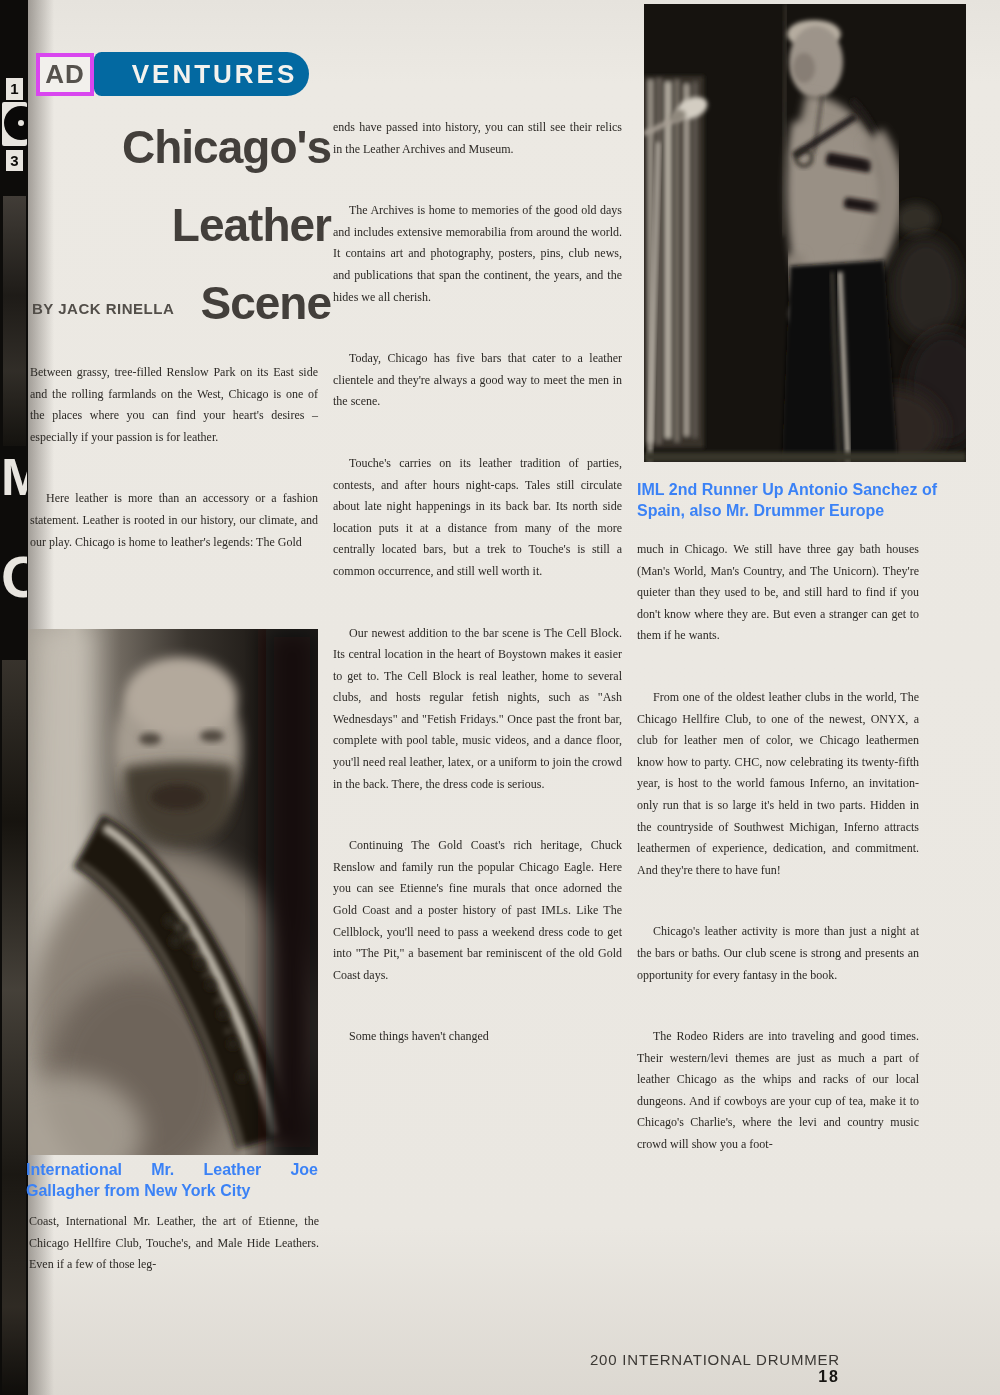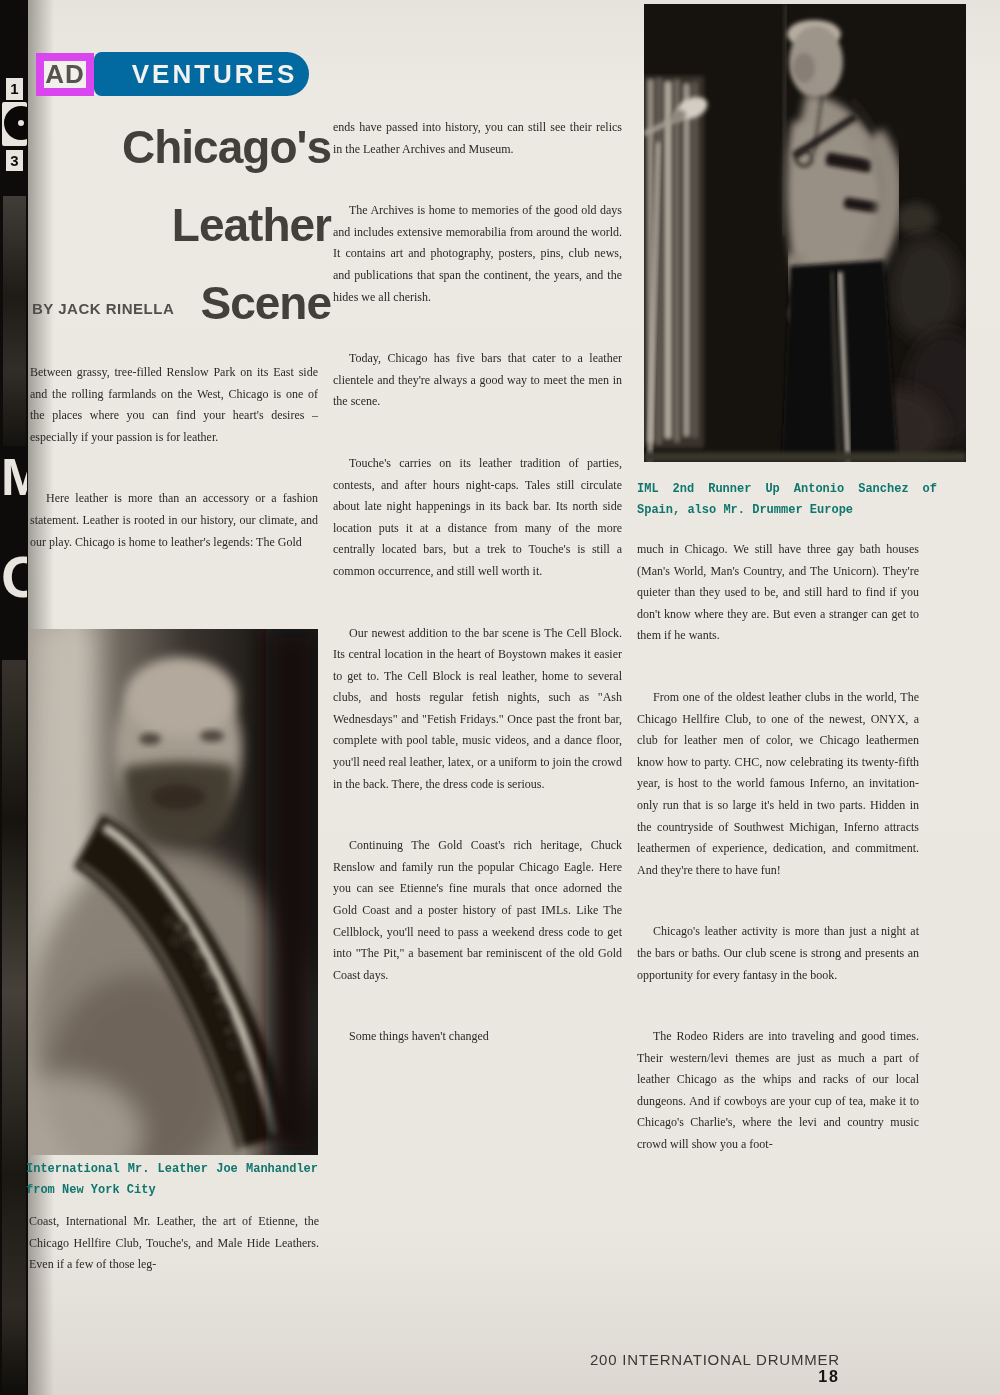--- a/index.html
+++ b/index.html
@@ -32,43 +32,43 @@
   .frag-photo-b{ left:2px; top:660px; width:24px; height:735px;
     background:linear-gradient(180deg,#3b362f 0%, #17140f 22%, #4a453d 45%, #1c1914 70%, #322d26 88%, #0f0d0a 100%); opacity:.92;}
 
   
   .kicker{ position:absolute; left:34px; top:51px; width:280px; height:46px; }
   .ventures-pill{ position:absolute; left:60px; top:1px; width:215px; height:44px;
     background:#0369a1; border-radius:8px 23px 23px 8px;
     display:flex; align-items:center; justify-content:center; padding-left:26px;
     color:#f4f2ee; font-family:"Liberation Sans",sans-serif; font-weight:800; font-size:26px; letter-spacing:3px;}
   .ad-box{ position:absolute; left:2px; top:2px; width:58px; height:43px;
-    background:#f2f0ec; border:8px solid #d946ef; display:flex; align-items:center; justify-content:center;
+    background:#f2f0ec; border:4px solid #d946ef; display:flex; align-items:center; justify-content:center;
     color:#56524d; font-family:"Liberation Sans",sans-serif; font-weight:800; font-size:26px; letter-spacing:1px;}
   .headline{ position:absolute; left:31px; top:108px; width:300px;
     font-family:"Liberation Sans",sans-serif; font-weight:800; font-size:46px; line-height:78px;
     letter-spacing:-1px; color:#433f3b; white-space:pre-line;text-align:right;}
   .byline{ position:absolute; left:32px; top:300px; font-family:"Liberation Sans",sans-serif;
     font-weight:700; font-size:15px; letter-spacing:.5px; color:#524e49;}
 
   
   .col{ position:absolute; text-align:justify; font-size:12px; line-height:21.6px; color:#2c2925;}
   .col p + p{ text-indent:16px;margin-top:40px; }
   .col-1 { left:30px;  top:362px;  width:288px; }
   .col-1b{ left:29px;  top:1211px; width:290px; }
   .col-2 { left:333px; top:117px;  width:289px; }
   .col-3 { left:637px; top:539px;  width:282px; }
 
   
   .photo{ position:absolute; overflow:hidden; }
   .photo svg{ display:block; width:100%; height:100%; }
   .photo-joe{ left:28px; top:629px; width:290px; height:526px; }
   .photo-antonio{ left:644px; top:4px; width:322px; height:458px; }
-  .caption{ position:absolute; font-family:Liberation Mono, monospace; font-weight:700;
-    font-size:12px; line-height:21px; color:#0f766e; text-align:justify;}
+  .caption{ position:absolute; font-family:Liberation Sans, sans-serif; font-weight:700;
+    font-size:16px; line-height:21px; color:#3b82f6; text-align:justify;}
   .caption-joe{ left:26px; top:1159px; width:292px; }
   .caption-antonio{ left:637px; top:479px; width:300px; }
 
   
   .folio{ position:absolute; left:560px; top:1351px; width:280px; text-align:right;
     font-family:"Liberation Sans",sans-serif; font-weight:400; font-size:15px;
     letter-spacing:.8px; color:#3b3834;}
   .folio .pageno{ font-weight:800; font-size:16px; letter-spacing:2px; margin-left:4px; color:#171512;}
 </style>
 </head>
@@ -151,21 +151,21 @@
         <circle cx="158" cy="308" r="2.2"></circle>
         <circle cx="168" cy="326" r="2"></circle>
       <circle cx="178" cy="346" r="2"></circle>
         <circle cx="190" cy="372" r="2"></circle>
         <circle cx="200" cy="402" r="2"></circle>
     </g>
     <rect x="238" y="0" width="52" height="526" fill="#14110e" filter="url(#b12)"></rect>
   </svg>
 </div>
 
-<div class="caption caption-joe">International Mr. Leather Joe Manhandler from New York City</div>
+<div class="caption caption-joe">International Mr. Leather Joe Gallagher from New York City</div>
 <div class="col col-1b">
   <p>Coast, International Mr. Leather, the art of Etienne, the Chicago Hellfire Club, Touche's, and Male Hide Leathers. Even if a few of those leg-</p>
 </div>
 
 <div class="col col-2">
   <p>ends have passed into history, you can still see their relics in the Leather Archives and Museum.</p>
   <p>The Archives is home to memories of the good old days and includes extensive memorabilia from around the world. It contains art and photography, posters, pins, club news, and publications that span the continent, the years, and the hides we all cherish.</p>
   <p>Today, Chicago has five bars that cater to a leather clientele and they're always a good way to meet the men in the scene.</p>
   <p>Touche's carries on its leather tradition of parties, contests, and after hours night-caps. Tales still circulate about late night happenings in its back bar. Its north side location puts it at a distance from many of the more centrally located bars, but a trek to Touche's is still a common occurrence, and still well worth it.</p>
   <p>Our newest addition to the bar scene is The Cell Block. Its central location in the heart of Boystown makes it easier to get to. The Cell Block is real leather, home to several clubs, and hosts regular fetish nights, such as "Ash Wednesdays" and "Fetish Fridays." Once past the front bar, complete with pool table, music videos, and a dance floor, you'll need real leather, latex, or a uniform to join the crowd in the back. There, the dress code is serious.</p>

